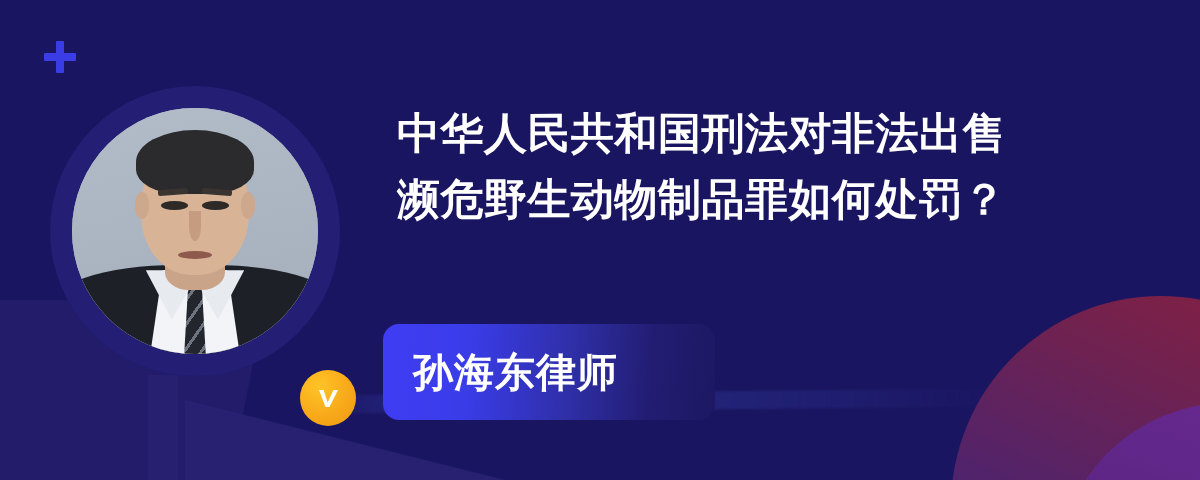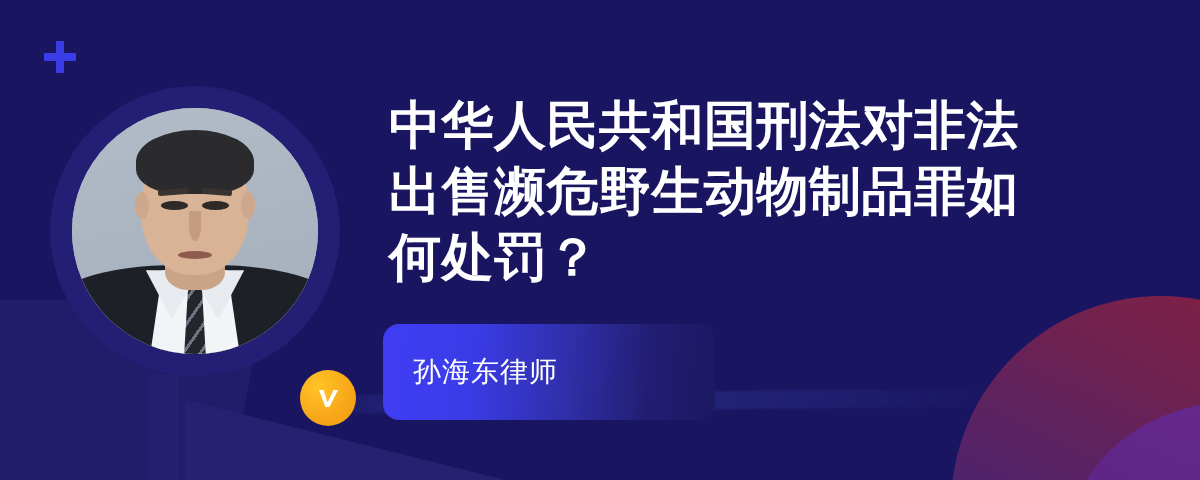--- a/index.html
+++ b/index.html
@@ -191,43 +191,43 @@
 
   
   .content {
     position: absolute;
     left: 385px;
     top: 88px;
     width: 640px;
   }
 
   .headline {
-    margin: 4px;
+    margin: 12px;
     color: #ffffff;
-    font-size: 52px;
+    font-size: 43px;
     line-height: 66px;
     font-weight: bold;
     letter-spacing: 0.5px;
     white-space: pre-wrap;
   }
 
   .cta {
     position: absolute;
     left: 383px;
     top: 324px;
     width: 332px;
     height: 96px;
     border: 0;
     border-radius: 16px;
     padding: 0 0 0 30px;
     text-align: left;
     color: #ffffff;
     font-family: "Liberation Sans", "DejaVu Sans", sans-serif;
-    font-size: 28px;
-    font-weight: normal;
+    font-size: 40px;
+    font-weight: bold;
     letter-spacing: 1px;
     cursor: pointer;
     background: linear-gradient(95deg, #3f3df4 0%, #3a3ce8 26%, #2f2fa8 56%, #221d72 80%, #1c1862 100%);
   }
 </style>
 </head>
 <body>
 
 <div id="card">
 

